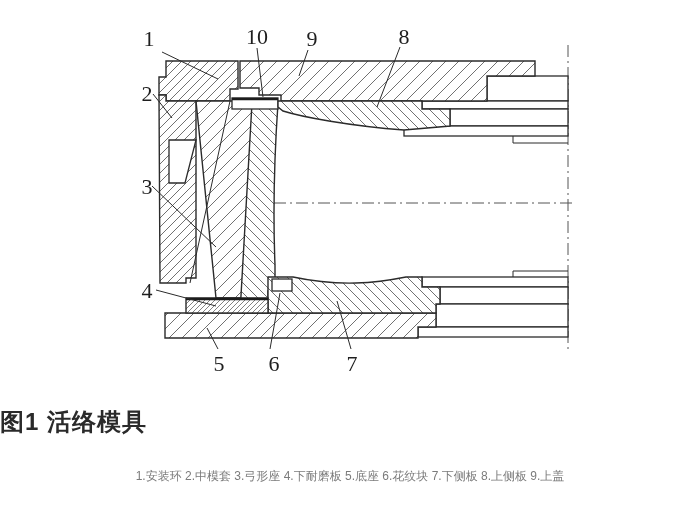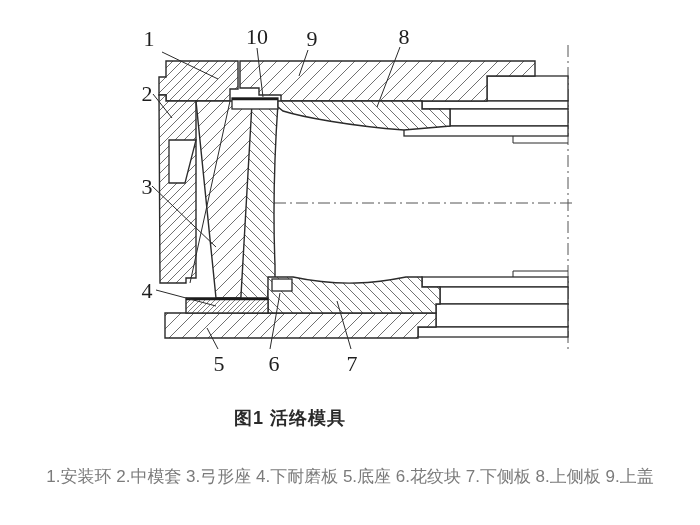--- a/index.html
+++ b/index.html
@@ -1,22 +1,22 @@
 <!DOCTYPE html>
 <html><head>
 <meta charset="utf-8">
 <style>
   html,body{margin:0;padding:0;background:#ffffff;}
   .page{position:relative;width:700px;height:525px;background:#ffffff;overflow:hidden;
         font-family:"Liberation Sans",sans-serif;}
   .diagram{position:absolute;left:0;top:0;}
-  .caption{position:absolute;left:0;top:406px;width:580px;text-align:center;
-           font-size:18px;font-weight:bold;color:#2a2a2a;letter-spacing:1px;}
+  .caption{position:absolute;left:0;top:406px;width:580px;text-align:left;
+           font-size:24px;font-weight:bold;color:#2a2a2a;letter-spacing:1px;}
   .legend{position:absolute;left:0;top:460px;width:700px;text-align:center;
-          font-size:17px;color:#7b7b7b;line-height:33px;}
+          font-size:12px;color:#7b7b7b;line-height:33px;}
   .lblTxt{font-family:"Liberation Serif","DejaVu Serif",serif;font-size:22px;fill:#1e1e1e;}
   .part{stroke:#2b2b2b;stroke-width:1.4;stroke-linejoin:miter;}
   .wht{fill:#ffffff;stroke:#2b2b2b;stroke-width:1.3;}
   .ldr{stroke:#2b2b2b;stroke-width:1;}
   .cl{stroke:#555555;stroke-width:1;stroke-dasharray:12 4 2 4;fill:none;}
   .thick{stroke:#1c1c1c;stroke-width:2.5;}
 </style>
 </head>
 <body>
 

